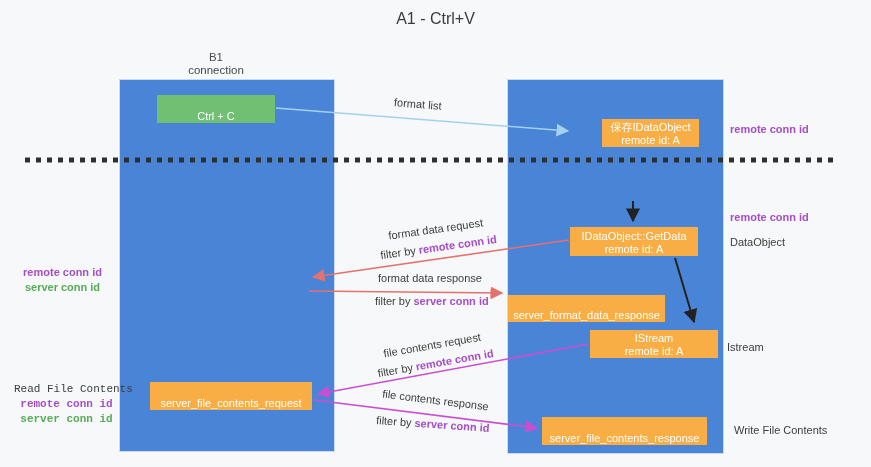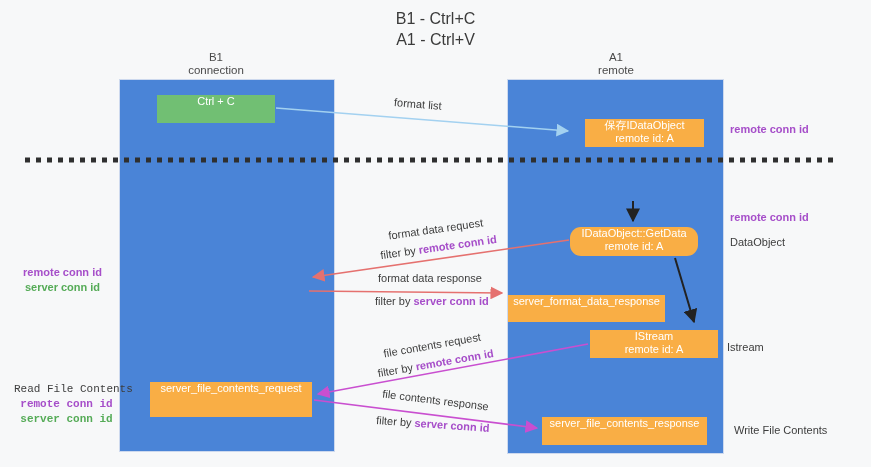--- a/index.html
+++ b/index.html
@@ -17,21 +17,21 @@
     position:absolute;text-align:center;font-size:11.5px;line-height:13px;
     color:#4a4a4a;z-index:5;
   }
   .lane{
     position:absolute;background:#4a84d7;border:1px solid #cdd9ee;
     box-sizing:border-box;z-index:1;
   }
   .overlay{position:absolute;left:0;top:0;z-index:2;pointer-events:none;}
   .node{
     position:absolute;z-index:3;display:flex;flex-direction:column;
-    align-items:center;justify-content:flex-start;text-align:center;
+    align-items:center;justify-content:flex-end;text-align:center;
     font-size:11px;line-height:13px;color:#ffffff;box-sizing:border-box;
   }
   .node.green{background:#71bf73;}
   .node.orange{background:#f9ae45;}
   .lbl{
     position:absolute;z-index:4;font-size:11px;line-height:13px;
     white-space:nowrap;color:#3d3d3d;
   }
   .purple{color:#a64ec9;font-weight:bold;}
   .greenlbl{color:#55ab57;font-weight:bold;}
@@ -65,52 +65,47 @@
     <line x1="276" y1="108" x2="568" y2="131" stroke="#a3d1f0" stroke-width="1.6" marker-end="url(#m-blue)"></line>
     <line x1="633" y1="201" x2="633" y2="221" stroke="#222222" stroke-width="2" marker-end="url(#m-black)"></line>
     <line x1="675" y1="258" x2="694" y2="322" stroke="#222222" stroke-width="2" marker-end="url(#m-black)"></line>
     <line x1="569" y1="240" x2="313" y2="277" stroke="#e5716f" stroke-width="1.6" marker-end="url(#m-salmon)"></line>
     <line x1="309" y1="291" x2="502" y2="293" stroke="#e5716f" stroke-width="1.6" marker-end="url(#m-salmon)"></line>
     <line x1="588" y1="344" x2="318" y2="394" stroke="#c94fd0" stroke-width="1.6" marker-end="url(#m-magenta)"></line>
     <line x1="314" y1="400" x2="537" y2="428" stroke="#c94fd0" stroke-width="1.6" marker-end="url(#m-magenta)"></line>
   </svg>
 
   <div class="title">
-    <div>B1 - Ctrl+C</div>
     <div>A1 - Ctrl+V</div>
   </div>
 
   <div class="lane-header" style="left:156px;top:51px;width:120px;">
     <div>B1</div>
     <div>connection</div>
   </div>
-  <div class="lane-header" style="left:556px;top:51px;width:120px;">
-    <div>A1</div>
-    <div>remote</div>
-  </div>
 
   <div class="node green" style="left:157px;top:95px;width:118px;height:28px;">
     <div>Ctrl + C</div>
   </div>
-  <div class="node orange" style="left:585px;top:119px;width:119px;height:28px;">
+  <div class="node orange" style="left:602px;top:119px;width:97px;height:28px;">
     <div>保存IDataObject</div>
     <div>remote id: A</div>
   </div>
-  <div class="node orange" style="left:570px;top:227px;width:128px;height:29px;border-radius:11px;">
+  <div class="node orange" style="left:570px;top:227px;width:128px;height:29px;">
     <div>IDataObject::GetData</div>
     <div>remote id: A</div>
   </div>
   <div class="node orange" style="left:508px;top:295px;width:157px;height:27px;">
     <div>server_format_data_response</div>
   </div>
   <div class="node orange" style="left:590px;top:330px;width:128px;height:28px;">
     <div>IStream</div>
     <div>remote id: A</div>
   </div>
-  <div class="node orange" style="left:150px;top:382px;width:162px;height:35px;">
+  <div class="node orange" style="left:150px;top:382px;width:162px;height:28px;">
     <div>server_file_contents_request</div>
   </div>
   <div class="node orange" style="left:542px;top:417px;width:165px;height:28px;">
     <div>server_file_contents_response</div>
   </div>
 
   <div class="lbl" style="left:394px;top:98px;transform:rotate(4.5deg);">format list</div>
 
   <div class="lbl" style="left:388px;top:223px;transform:rotate(-8deg);">format data request</div>
   <div class="lbl" style="left:380px;top:241px;transform:rotate(-8deg);">

